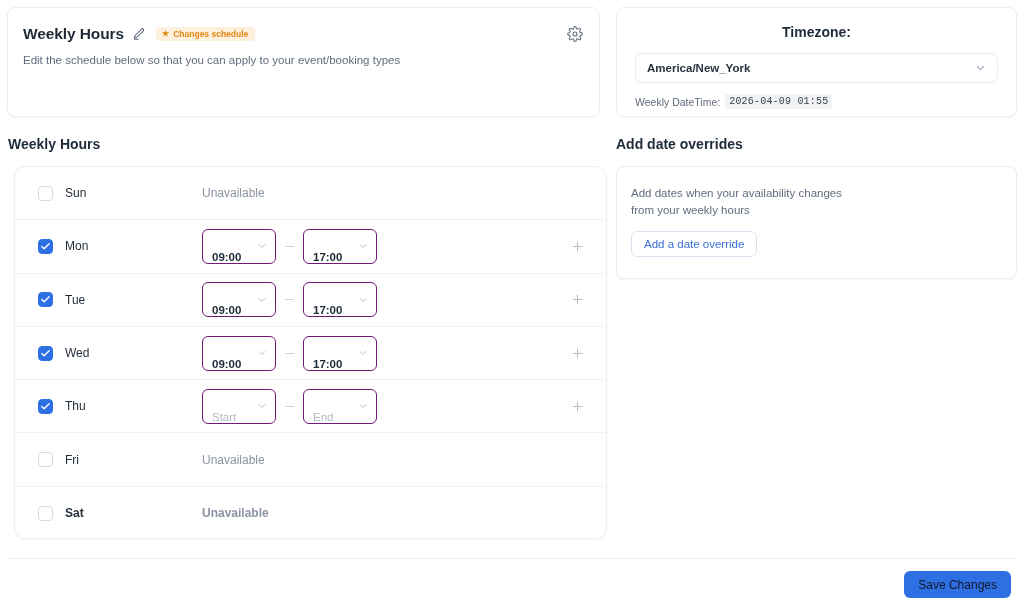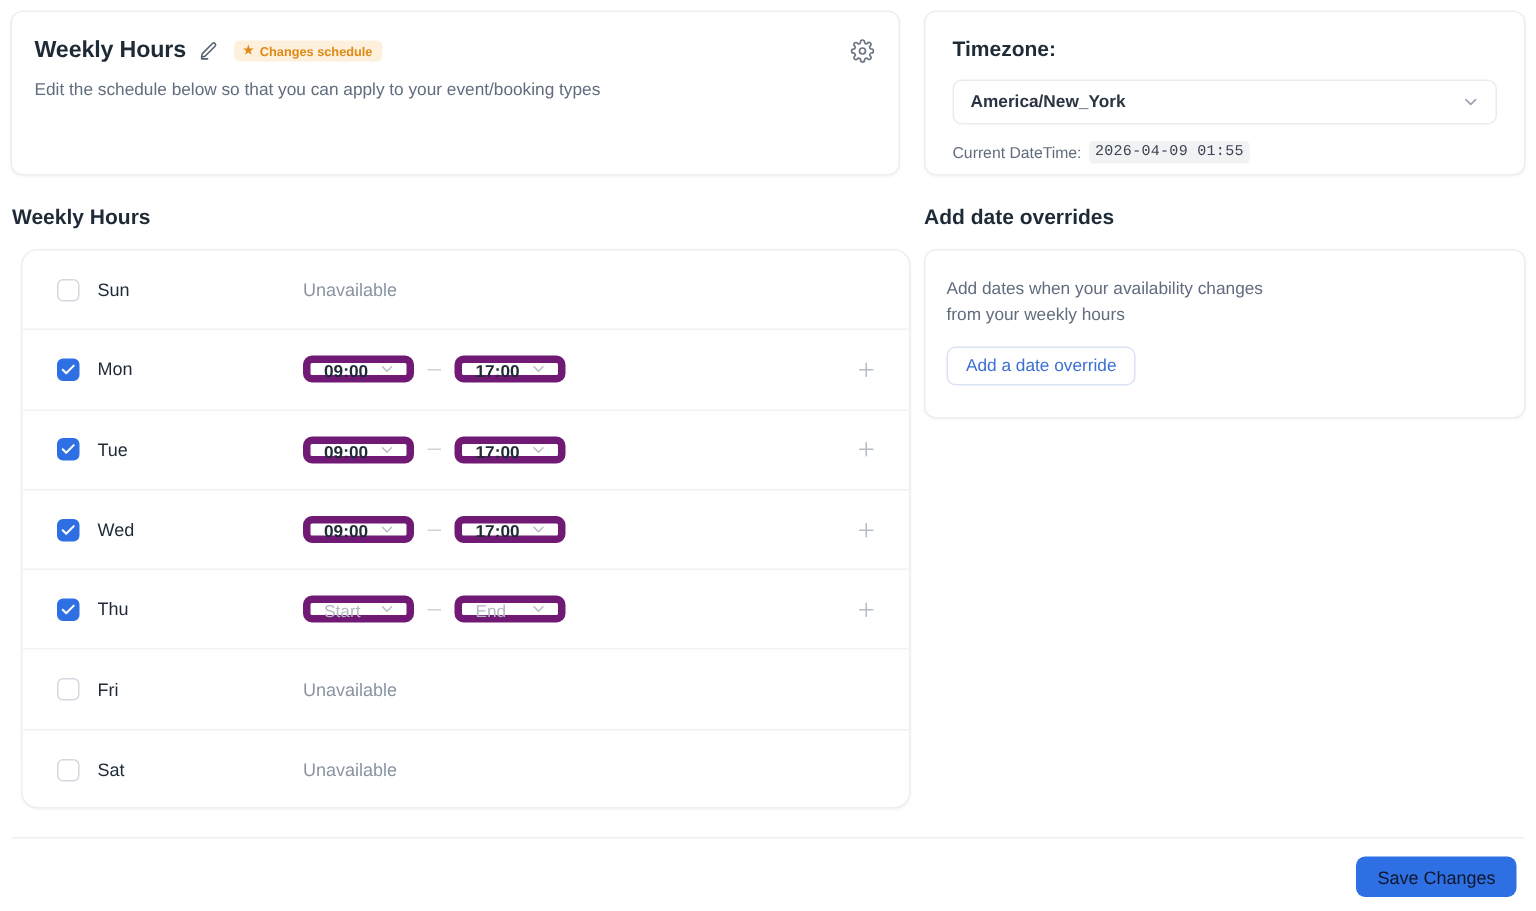--- a/index.html
+++ b/index.html
@@ -65,20 +65,21 @@
     background: none; border: none; padding: 0;
     cursor: pointer;
   }
 
   
   .tz-card {
     position: absolute;
     left: 616px; top: 7px;
     width: 401px; height: 110px;
     padding: 16px 18px 8px 18px;
+    text-align: center;
   }
   .tz-title {
     font-size: 14px;
     font-weight: bold;
     color: #1f2a37;
   }
   .tz-select {
     position: relative;
     margin-top: 13px;
     height: 30px;
@@ -134,21 +135,21 @@
     border-radius: 11px;
   }
   .wh-row {
     display: flex;
     align-items: center;
     height: 53.3px;
     padding: 0 18px 0 23px;
     border-bottom: 1px solid #f1f2f4;
     position: relative;
   }
-  .wh-row:last-child { border-bottom: none; }
+  .wh-row:last-child { border-bottom: none; font-weight: bold; }
 
   .day-cell {
     display: flex; align-items: center; gap: 12px;
     width: 164px;
     flex: none;
   }
   .cb {
     width: 15px; height: 15px;
     border-radius: 4px;
     border: 1px solid #d4d8de;
@@ -171,25 +172,25 @@
   .unavail {
     font-size: 12px;
     color: #8b94a2;
   }
 
   .times {
     display: flex; align-items: center; gap: 9px;
   }
   .tsel {
     position: relative;
-    width: 74px; height: 18px;
-    border: 5px solid #701a75;
+    width: 74px; height: 35px;
+    border: 1px solid #701a75;
     border-radius: 6px;
     background: #fff;
-    display: flex; align-items: flex-start;
+    display: flex; align-items: flex-end;
     padding: 0 9px;
     font-size: 11.5px;
     font-weight: bold;
     color: #1f2a37;
     cursor: pointer;
   }
   .tsel.placeholder { color: #b3bac4; font-weight: normal; }
   .tsel .chev {
     position: absolute; right: 7px; top: 50%;
     transform: translateY(-50%);
@@ -292,21 +293,21 @@
     <div class="tz-title">Timezone:</div>
     <div class="tz-select">
       <span>America/New_York</span>
       <span class="chev">
         <svg viewBox="0 0 24 24" width="13" height="13" fill="none" stroke="currentColor" stroke-width="2" stroke-linecap="round" stroke-linejoin="round">
             <polyline points="6 9 12 15 18 9"></polyline>
           </svg>
       </span>
     </div>
     <div class="tz-now">
-      <span>Current DateTime:</span>
+      <span>Weekly DateTime:</span>
       <code>2026-04-09 01:55</code>
     </div>
   </div>
 
   <div class="sec-heading" id="h-weekly">Weekly Hours</div>
   <div class="sec-heading" id="h-overrides">Add date overrides</div>
 
   <div class="card wh-card" id="wh-list">
       <div class="wh-row">
         <div class="day-cell">

